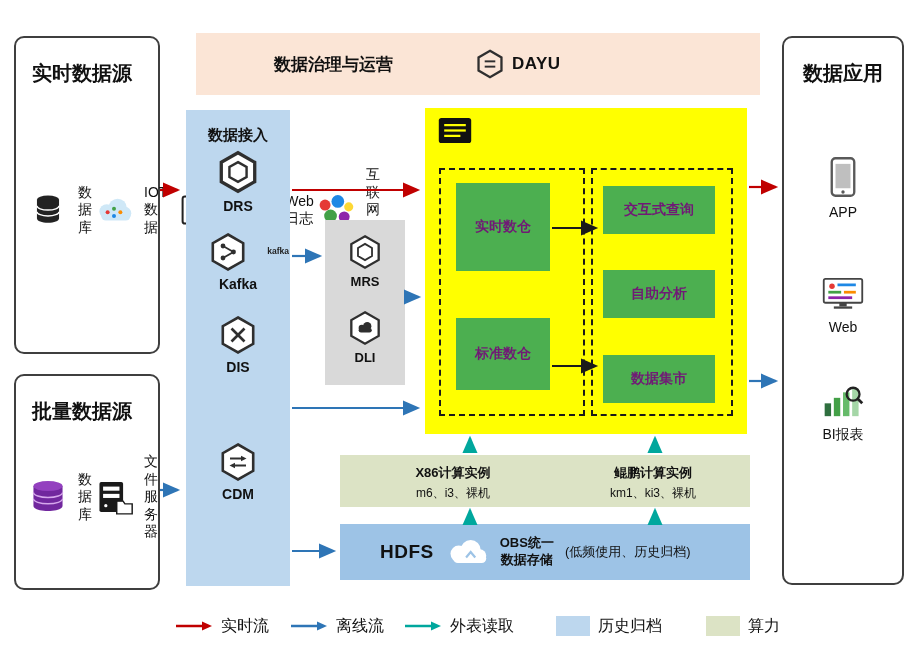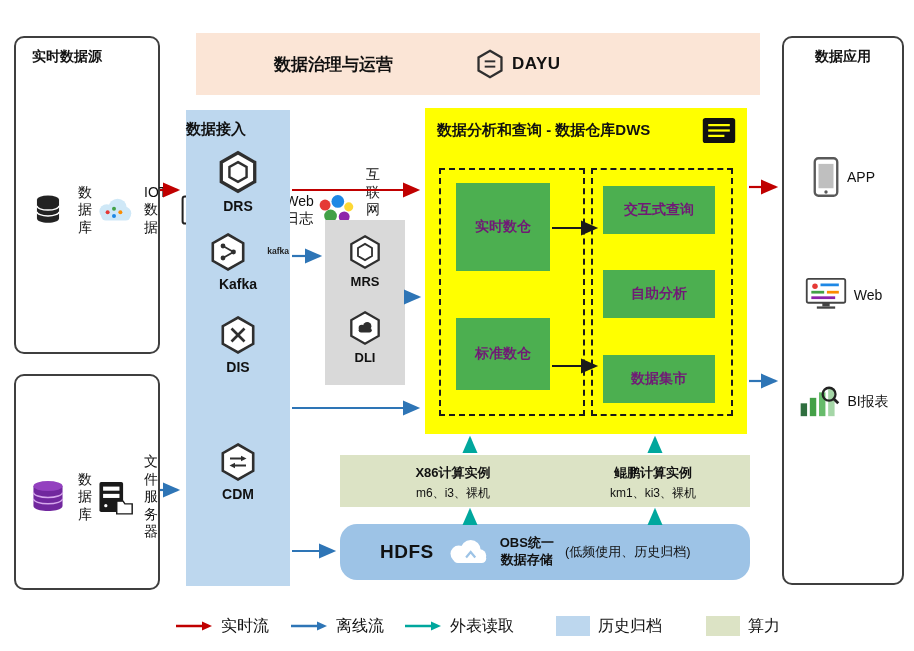--- a/index.html
+++ b/index.html
@@ -1,30 +1,30 @@
 <!DOCTYPE html>
 <html><head>
 <meta charset="utf-8">
 <style>
   * { margin:0; padding:0; box-sizing:border-box; }
   body { background:#fff; font-family:"Liberation Sans","DejaVu Sans",sans-serif; color:#111; }
   #canvas { position:relative; width:914px; height:651px; background:#fff; overflow:hidden; }
   .abs { position:absolute; }
 
   .panel { border:2px solid #3f3f3f; border-radius:10px; background:#fff; }
-  .panel-title { font-weight:bold; font-size:14px; padding:10px 0 0 16px; white-space:nowrap; }
+  .panel-title { font-weight:bold; font-size:20px; padding:22px 0 0 16px; white-space:nowrap; }
   .panel-title.centered { text-align:center; padding-left:0; }
 
   .src-rows { position:absolute; top:40px; bottom:10px; left:10px; right:6px;
               display:flex; flex-direction:row; justify-content:space-around; }
   .src-row { display:flex; align-items:center; gap:8px; }
   .iconbox { width:44px; display:flex; justify-content:center; align-items:center; flex-shrink:0; }
   .src-label { font-size:14px; white-space:pre-line; line-height:1.25; }
 
-  .col-title { font-weight:bold; font-size:15px; padding-top:10px; }
+  .col-title { font-weight:bold; font-size:15px; text-align:center; padding-top:16px; }
   .svc { position:absolute; left:0; right:0; display:flex; flex-direction:column; align-items:center; gap:4px; }
   .svc-label { font-weight:bold; font-size:14px; }
   .svc-label.sm { font-size:13px; }
   .kafka-wordmark { position:absolute; right:1px; top:14px; font-size:8.5px; font-weight:bold; color:#222; }
 
   #governance-box { background:#fbe5d6; display:flex; align-items:center;margin-left:10px; }
   .gov-title { font-weight:bold; font-size:17px; margin-left:78px; }
   .dayu-group { display:flex; align-items:center; gap:7px; margin-left:82px; }
   .dayu-label { font-weight:bold; font-size:17px; letter-spacing:0.5px; }
 
@@ -33,26 +33,26 @@
   .dws-title { font-weight:bold; font-size:15px; }
   .dashed { position:absolute; border:2px dashed #1a1a1a; }
   .greenbox { position:absolute; background:#4caf50; display:flex; align-items:center; justify-content:center;
               font-weight:bold; font-size:14px; color:#701a75; }
 
   #compute-box { background:#dce3c5; }
   .compute-group { position:absolute; top:9px; width:170px; text-align:center; }
   .compute-title { font-weight:bold; font-size:13px; }
   .compute-spec { font-size:12px; margin-top:3px; }
 
-  #storage-box { background:#9dc3e6; display:flex; align-items:center; padding-left:40px; gap:11px;border-radius:17px; }
+  #storage-box { background:#9dc3e6; display:flex; align-items:center; padding-left:40px; gap:11px; }
   .hdfs-label { font-weight:bold; font-size:19px; letter-spacing:0.5px; }
   .obs-label { font-weight:bold; font-size:13px; white-space:pre-line; text-align:center; line-height:1.3; }
   .storage-note { font-size:13px; }
 
-  .app-item { position:absolute; left:0; right:0; display:flex; flex-direction:row; align-items:center; gap:6px;justify-content:center; }
+  .app-item { position:absolute; left:0; right:0; display:flex; flex-direction:column; align-items:center; gap:6px; }
   .app-label { font-size:14px; }
 
   .legend-item { display:flex; align-items:center; gap:8px; height:24px; }
   .legend-label { font-size:16px; }
   .swatch { width:34px; height:20px; }
   .swatch-archive { background:#bdd7ee; }
   .swatch-compute { background:#dce3c5; }
 
   .arrows { position:absolute; left:0; top:0; z-index:10; pointer-events:none; }
 </style>
@@ -122,20 +122,21 @@
             <circle cx="31" cy="25" r="6" fill="#8e24aa"></circle>
           </svg>
         </span>
         <span class="src-label">互联网
 数据</span>
       </div>
     </div>
   </div>
 
   <div class="abs panel" style="left:14px;top:374px;width:146px;height:216px">
+    <div class="panel-title">批量数据源</div>
     <div class="src-rows">
       <div class="src-row">
         <span class="iconbox">
           <svg viewBox="0 0 44 40" width="40" height="38">
             <path d="M6,8 V30 C6,33 13.2,35.5 22,35.5 C30.8,35.5 38,33 38,30 V8" fill="#71279e"></path>
             <path d="M6,15 C6,18 13.2,20.5 22,20.5 C30.8,20.5 38,18 38,15" stroke="#d6a7ec" stroke-width="1.6" fill="none"></path>
             <path d="M6,22 C6,25 13.2,27.5 22,27.5 C30.8,27.5 38,25 38,22" stroke="#d6a7ec" stroke-width="1.6" fill="none"></path>
             <ellipse cx="22" cy="8" rx="16" ry="5.5" fill="#9340bf"></ellipse>
           </svg>
         </span>
@@ -224,21 +225,20 @@
         <circle cx="16.5" cy="20" r="3.6" fill="#2f2f2f"></circle>
         <circle cx="22.5" cy="18" r="4.6" fill="#2f2f2f"></circle>
         <rect x="13" y="20" width="14.5" height="5" rx="2.5" fill="#2f2f2f"></rect>
       </svg>
       <span class="svc-label sm">DLI</span>
     </div>
   </div>
 
   <div class="abs" id="dws-box" style="left:425px;top:108px;width:322px;height:326px">
     <div class="dws-header">
-      <span class="dws-title">数据分析和查询 - 数据仓库DWS</span>
       <svg viewBox="0 0 40 32" width="36" height="29">
         <rect x="2" y="2" width="36" height="28" rx="3" fill="#111"></rect>
         <line x1="8" y1="10" x2="32" y2="10" stroke="#ffff00" stroke-width="2.5"></line>
         <line x1="8" y1="16" x2="32" y2="16" stroke="#ffff00" stroke-width="2.5"></line>
         <line x1="8" y1="22" x2="26" y2="22" stroke="#ffff00" stroke-width="2.5"></line>
       </svg>
     </div>
     <div class="dashed" style="left:14px;top:60px;width:146px;height:248px"></div>
     <div class="dashed" style="left:166px;top:60px;width:142px;height:248px"></div>
     <div class="greenbox" style="left:31px;top:75px;width:94px;height:88px">实时数仓</div>

